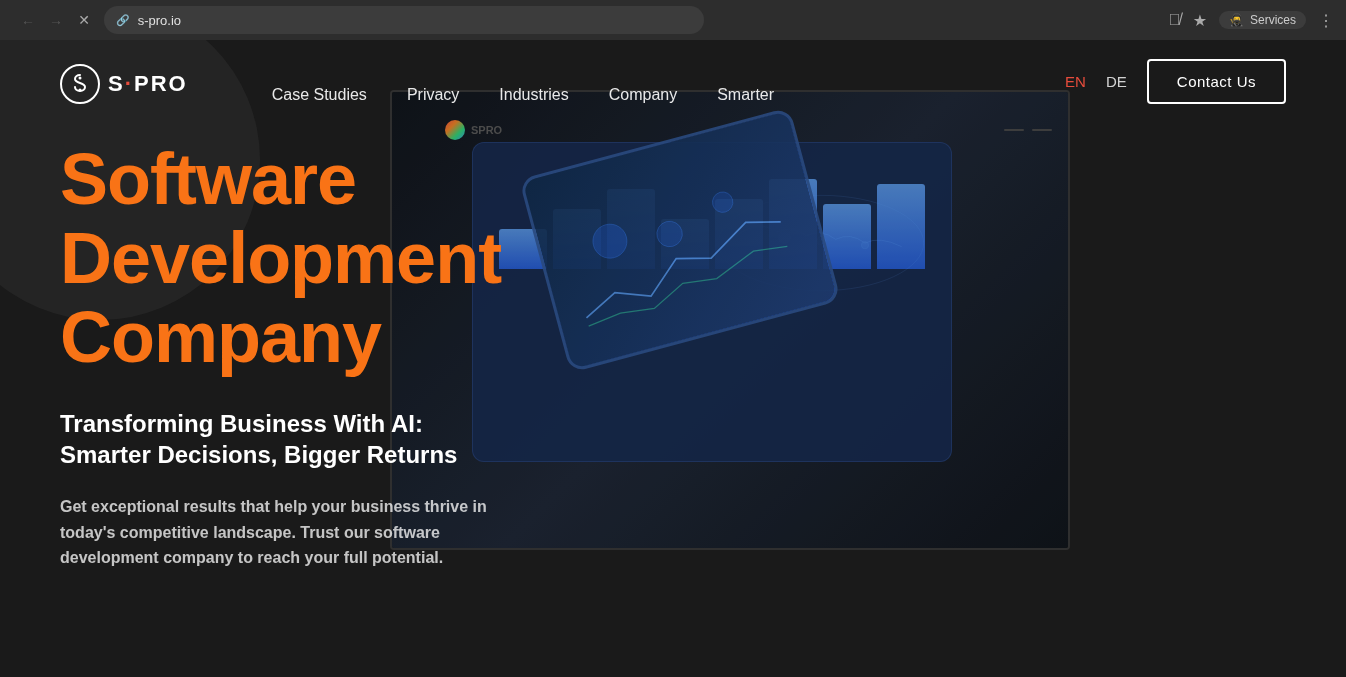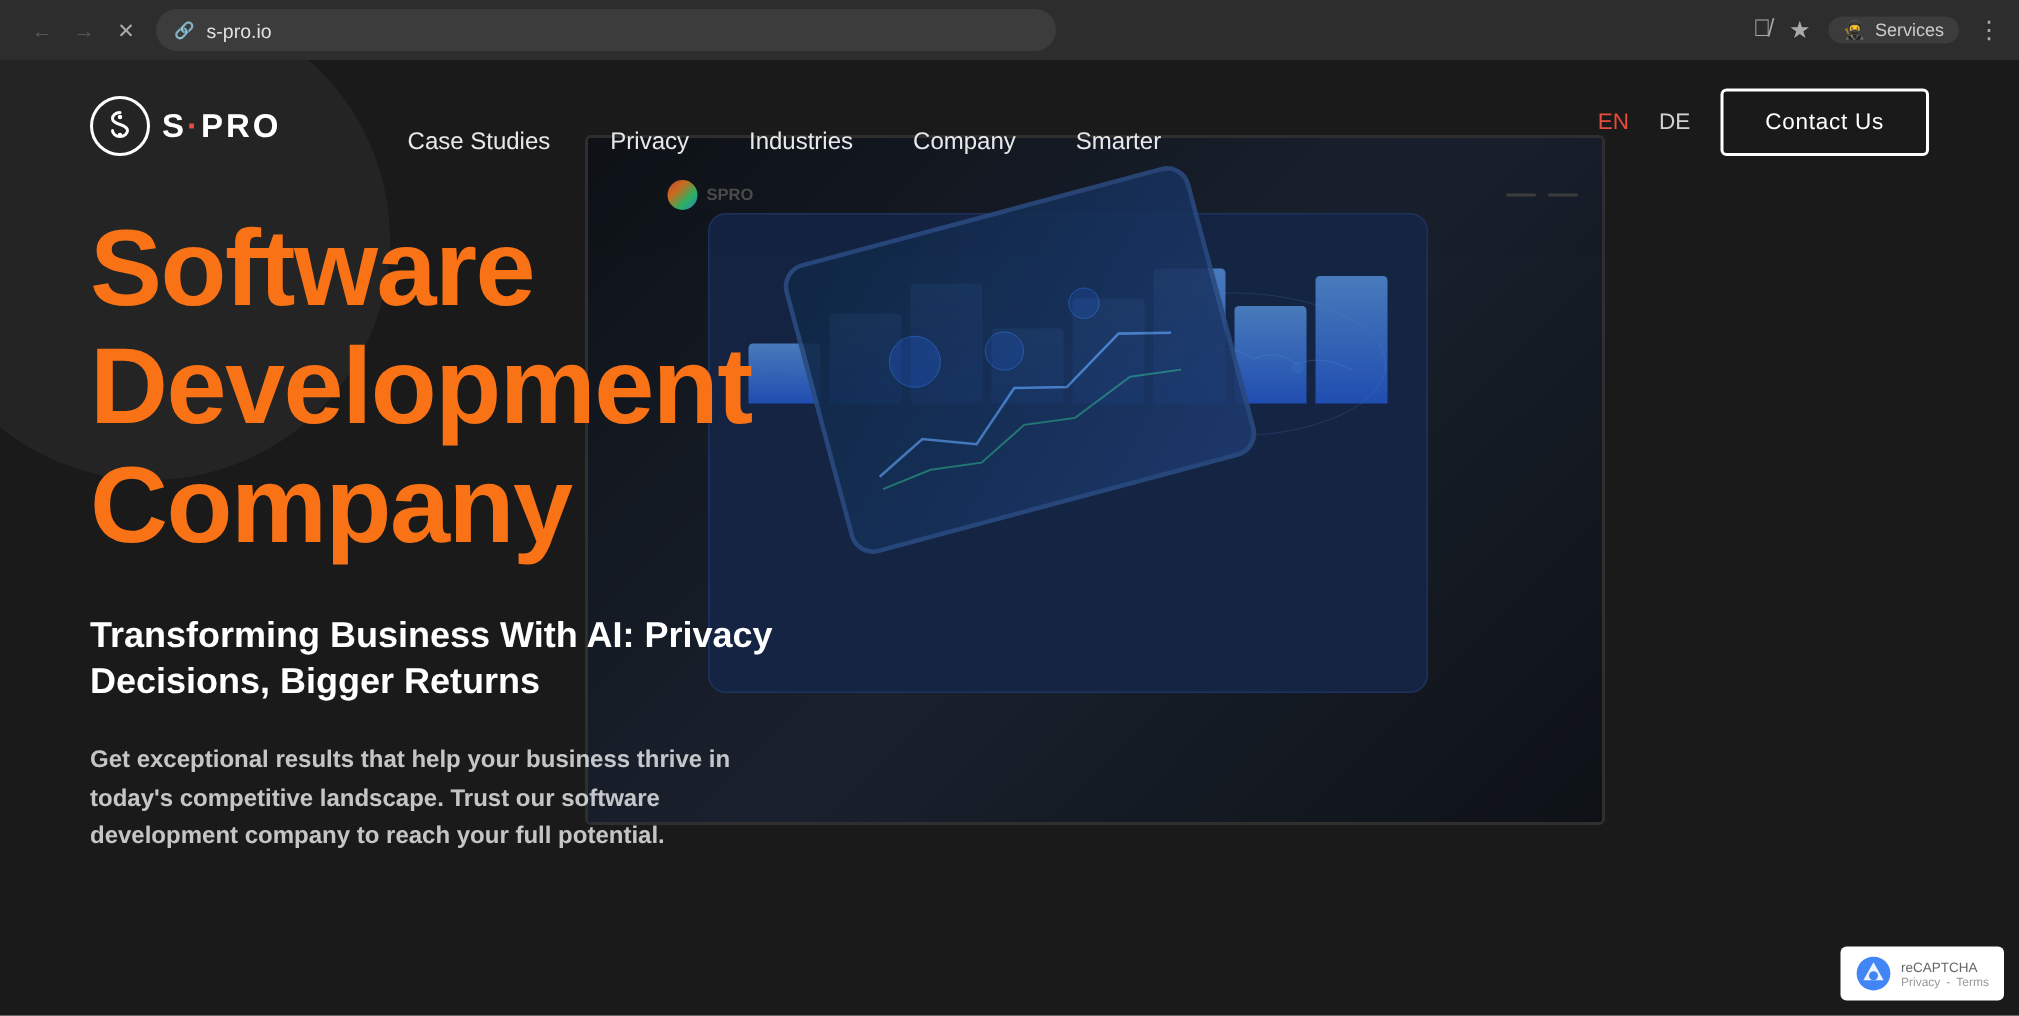--- a/index.html
+++ b/index.html
@@ -513,33 +513,18 @@
 
     <div class="nav-right">
       <span class="lang-en">EN</span>
       <span class="lang-de">DE</span>
       <button class="contact-btn">Contact Us</button>
     </div>
   </div>
 
   <div class="hero-content">
     <h1 class="hero-title">Software Development Company</h1>
-    <p class="hero-subtitle">Transforming Business With AI: Privacy Decisions, Bigger Returns</p>
+    <p class="hero-subtitle">Transforming Business With AI: Smarter Decisions, Bigger Returns</p>
     <p class="hero-description">Get exceptional results that help your business thrive in today's competitive landscape. Trust our software development company to reach your full potential.</p>
   </div>
 
-  <div class="recaptcha-badge">
-    <svg class="recaptcha-logo" viewBox="0 0 64 64">
-      <circle cx="32" cy="32" r="30" fill="#4285f4"></circle>
-      <path d="M32 12 L50 44 H14 Z" fill="white" opacity="0.9"></path>
-      <circle cx="32" cy="36" r="8" fill="#4285f4"></circle>
-    </svg>
-    <div class="recaptcha-text">
-      <span>reCAPTCHA</span>
-      <div class="recaptcha-links">
-        <span>Privacy</span>
-        <span> - </span>
-        <span>Terms</span>
-      </div>
-    </div>
-  </div>
 
 </div>
 
 </body></html>

